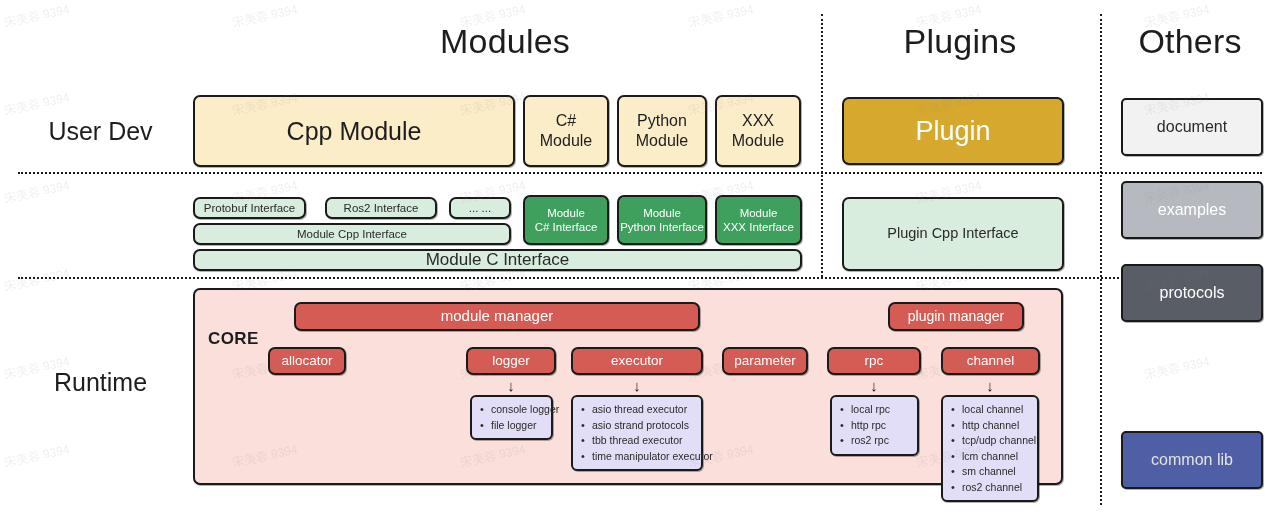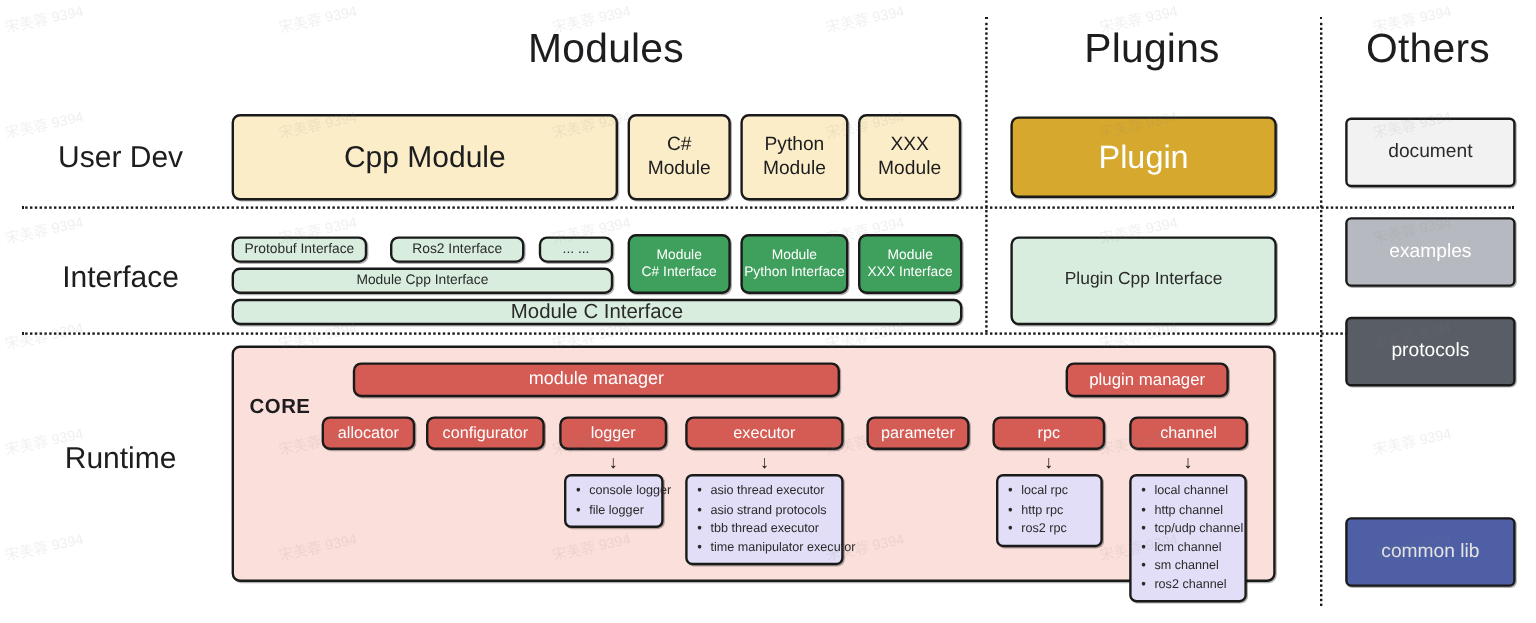--- a/index.html
+++ b/index.html
@@ -159,21 +159,20 @@
   <div class="hdiv d1"></div>
   <div class="hdiv d2"></div>
   <div class="vdiv v1"></div>
   <div class="vdiv v2"></div>
 
   <div class="colhead modules">Modules</div>
   <div class="colhead plugins">Plugins</div>
   <div class="colhead others">Others</div>
 
   <div class="rowlabel userdev">User Dev</div>
-  <div class="rowlabel interface">Interface</div>
   <div class="rowlabel runtime">Runtime</div>
 
   <div class="box cream ud-cpp">Cpp Module</div>
   <div class="box cream ud-cs">C#<br>Module</div>
   <div class="box cream ud-py">Python<br>Module</div>
   <div class="box cream ud-xxx">XXX<br>Module</div>
   <div class="box gold pg-plugin">Plugin</div>
 
   <div class="box lgreen if-proto">Protobuf Interface</div>
   <div class="box lgreen if-ros2">Ros2 Interface</div>
@@ -190,21 +189,20 @@
   <div class="box ot ot-protocols">protocols</div>
   <div class="box ot ot-commonlib">common lib</div>
 
   <div class="core-panel"></div>
   <div class="core-label">CORE</div>
 
   <div class="box red rt-plugmgr">plugin manager</div>
   <div class="box red rt-modmgr">module manager</div>
 
   <div class="box red rt-alloc">allocator</div>
-  <div class="box red rt-config">configurator</div>
   <div class="box red rt-logger">logger</div>
   <div class="box red rt-exec">executor</div>
   <div class="box red rt-param">parameter</div>
   <div class="box red rt-rpc">rpc</div>
   <div class="box red rt-channel">channel</div>
 
   <div class="arrow ar-logger">↓</div>
   <div class="arrow ar-exec">↓</div>
   <div class="arrow ar-rpc">↓</div>
   <div class="arrow ar-channel">↓</div>

